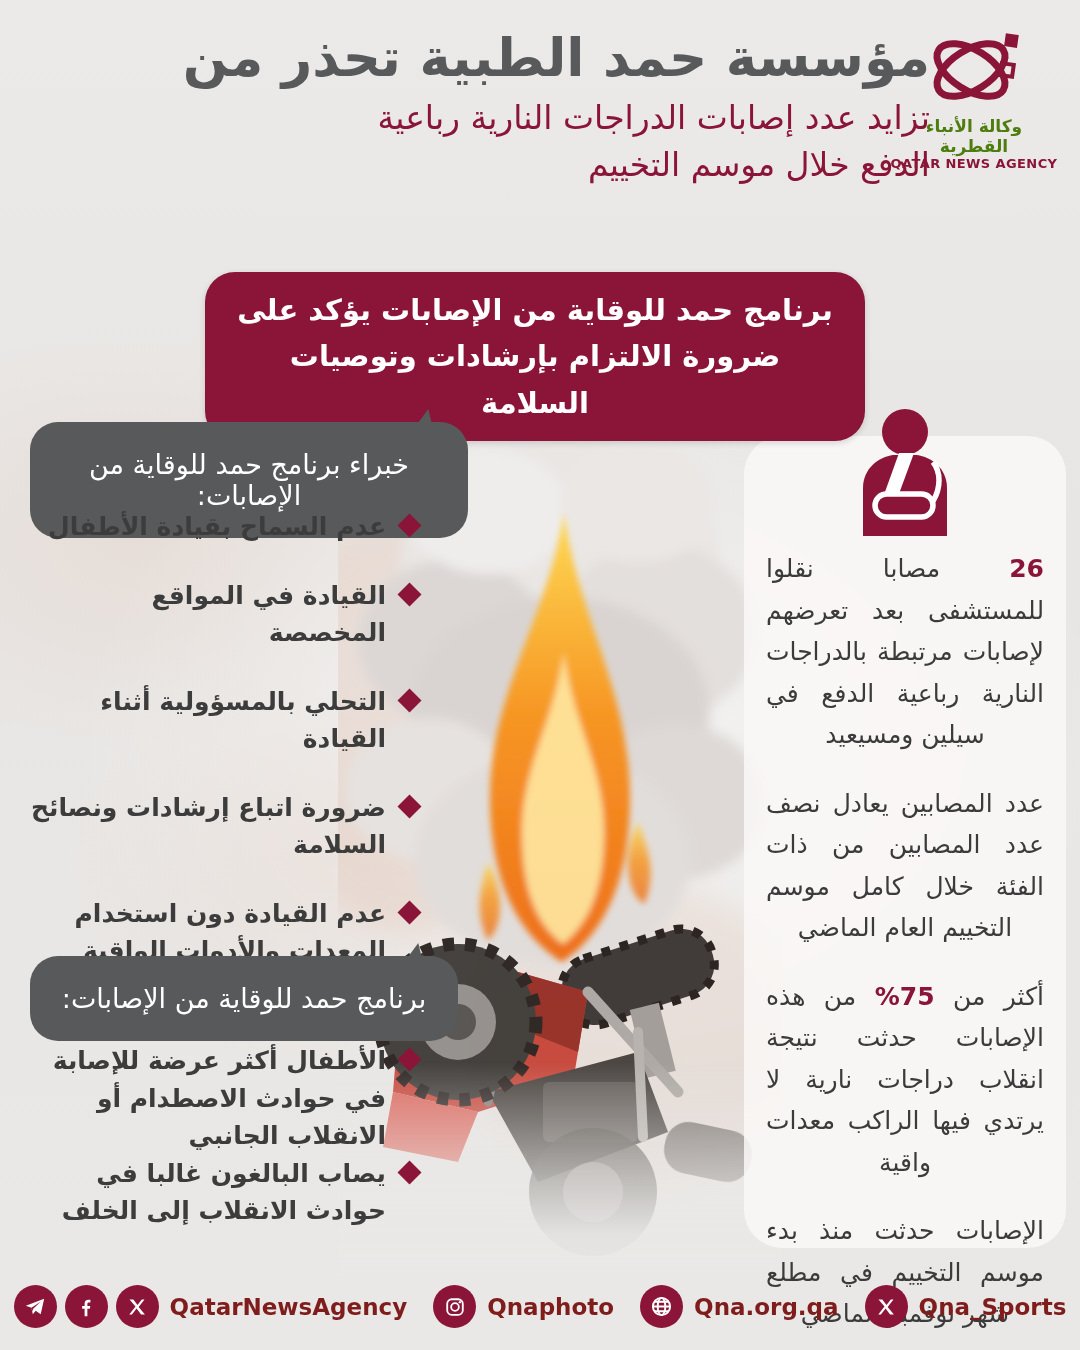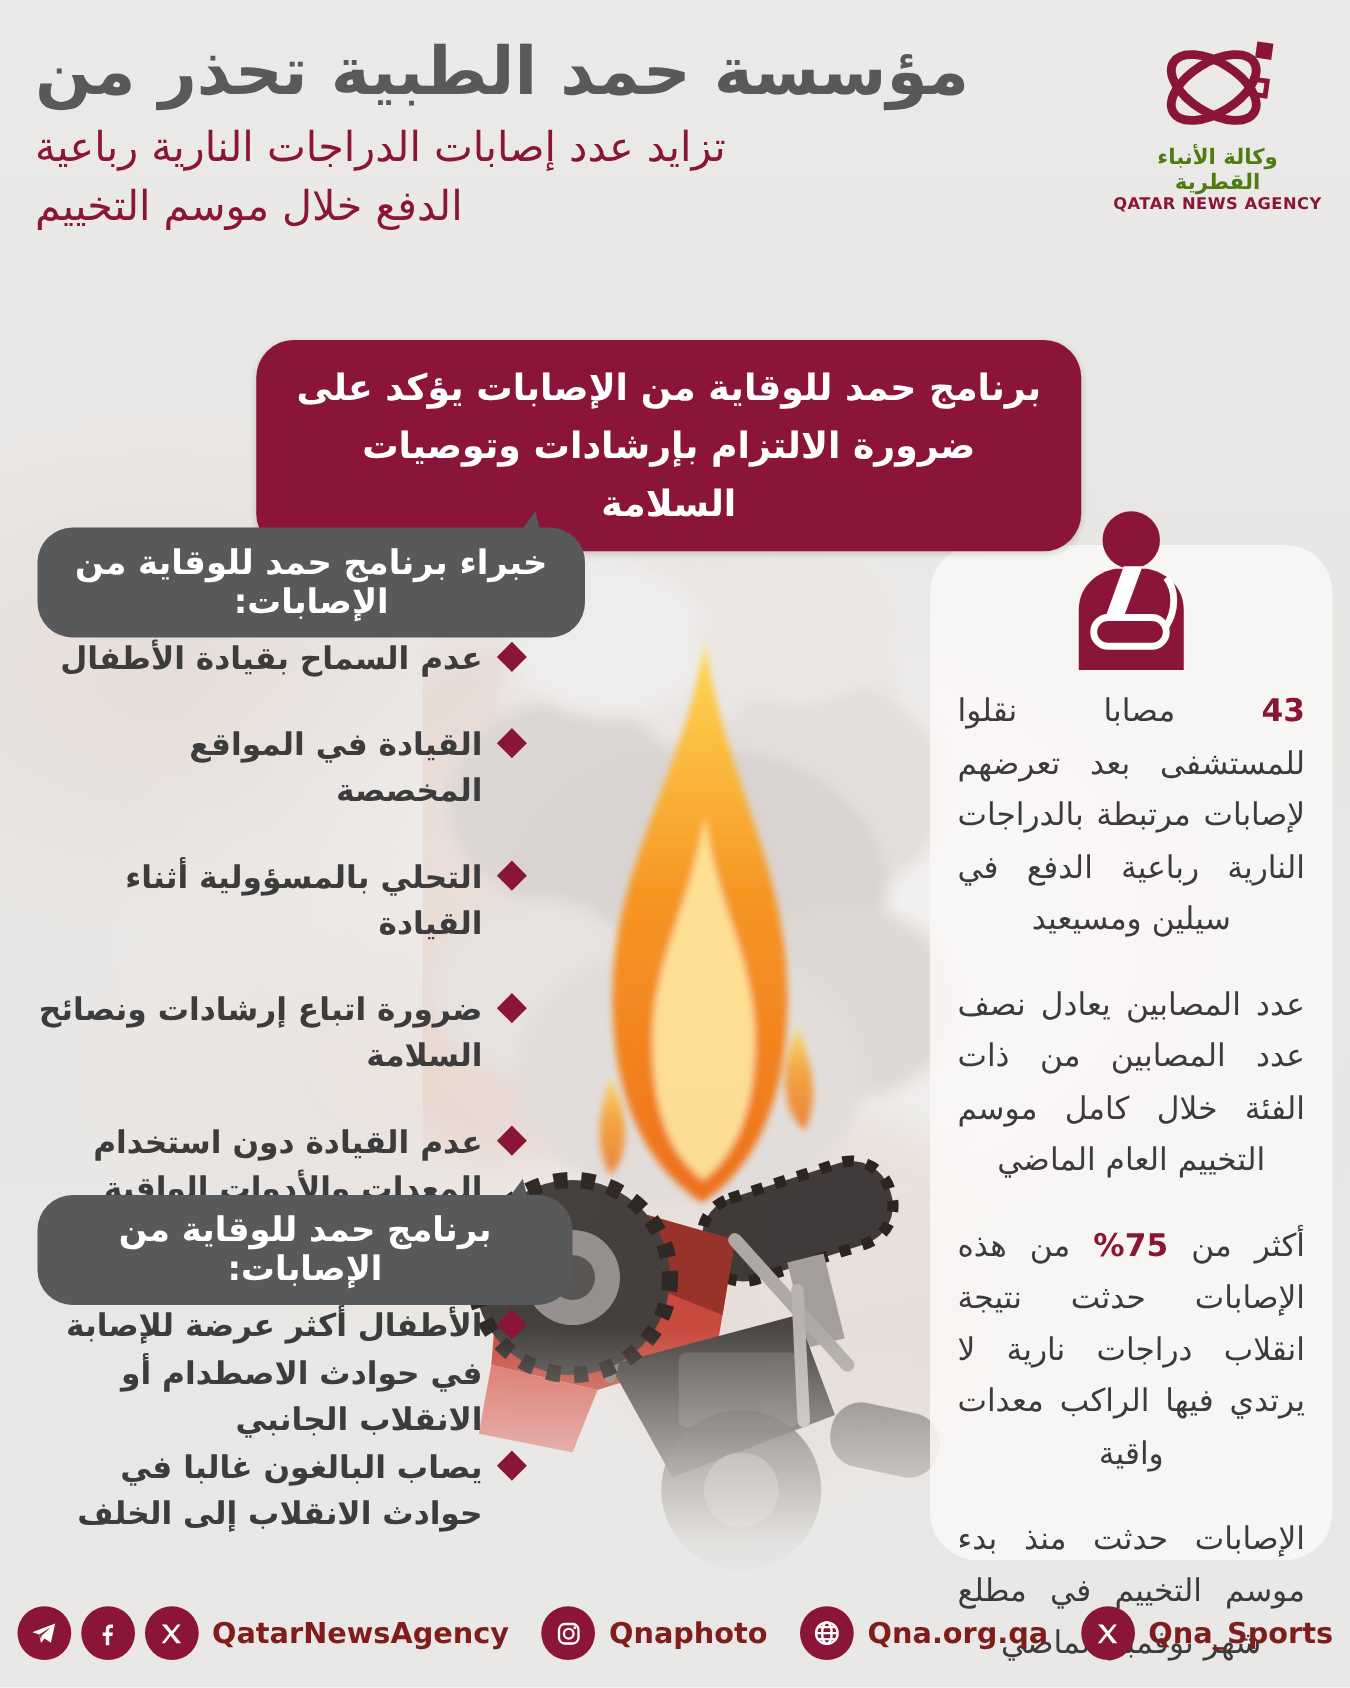--- a/index.html
+++ b/index.html
@@ -15,38 +15,38 @@
     color:#3b3b3b;
   }
 
   
   .logo { position:absolute; top:26px; right:22px; width:168px; text-align:center; z-index:6; }
   .logo svg { display:block; margin:0 auto; }
   .logo-ar { font-size:17px; font-weight:bold; color:#4d7c0f; direction:rtl; margin-top:2px; }
   .logo-en { font-size:13px; font-weight:bold; color:#8A1538; letter-spacing:.4px; }
 
   
-  .headline { position:absolute; top:22px; right:150px; left:28px; text-align:left; direction:rtl; z-index:5; }
+  .headline { position:absolute; top:22px; right:150px; left:56px; text-align:right; direction:rtl; z-index:5; }
   .h-line1 { font-size:53px; font-weight:bold; color:#58595B; line-height:1.35; }
   .h-line2, .h-line3 { font-size:33px; font-weight:normal; color:#8A1538; line-height:1.45; }
 
   
   .banner {
     position:absolute; top:272px; left:205px; width:660px;
     background:#8A1538; border-radius:30px; padding:15px 30px;
     color:#fff; font-size:29px; font-weight:bold; text-align:center;
     direction:rtl; line-height:1.6; z-index:5;
     box-shadow:0 2px 6px rgba(0,0,0,.15);
   }
 
   
   .pill {
     position:absolute; background:#58595B; color:#fff; z-index:5;
     border-radius:28px; text-align:center; direction:rtl;
-    font-size:27px; font-weight:bold; padding:13px 10px;
+    font-size:27px; font-weight:normal; padding:27px 10px;
   }
   .pill::after {
     content:""; position:absolute; top:-13px; right:34px; width:26px; height:24px;
     background:#58595B; clip-path:polygon(10% 100%, 100% 100%, 78% 0);
   }
   .pill1 { top:422px; left:30px; width:438px; }
   .pill2 { top:956px; left:30px; width:428px; }
 
   
   .blist { position:absolute; width:392px; direction:rtl; display:flex; flex-direction:column; z-index:5; }
@@ -229,21 +229,21 @@
   <div class="card-icon">
     <svg width="104" height="130" viewBox="0 0 104 130">
       <circle cx="52" cy="26" r="23" fill="#8A1538"></circle>
       <path d="M10 130 L10 82 C10 62 26 51 40 49 L64 49 C78 51 94 62 94 82 L94 130 Z" fill="#8A1538"></path>
       <polygon points="46,47 61,47 40,104 28,97" fill="#fff"></polygon>
       <rect x="22" y="88" width="58" height="23" rx="11.5" fill="#8A1538" stroke="#fff" stroke-width="5.5"></rect>
       <path d="M80 95 C88 82 88 66 80 56" stroke="#fff" stroke-width="5.5" fill="none"></path>
     </svg>
   </div>
   <div class="card-body">
-    <p><span class="hl">43</span><span> مصابا نقلوا للمستشفى بعد تعرضهم لإصابات مرتبطة بالدراجات النارية رباعية الدفع في سيلين ومسيعيد</span></p>
+    <p><span class="hl">26</span><span> مصابا نقلوا للمستشفى بعد تعرضهم لإصابات مرتبطة بالدراجات النارية رباعية الدفع في سيلين ومسيعيد</span></p>
     <p><span>عدد المصابين يعادل نصف عدد المصابين من ذات الفئة خلال كامل موسم التخييم العام الماضي</span></p>
     <p><span>أكثر من </span><span class="hl">75%</span><span> من هذه الإصابات حدثت نتيجة انقلاب دراجات نارية لا يرتدي فيها الراكب معدات واقية</span></p>
     <p><span>الإصابات حدثت منذ بدء موسم التخييم في مطلع شهر نوفمبر الماضي</span></p>
   </div>
 </div>
 
 <div class="footer">
   <div class="fgroup">
     <div class="circles">
       <span class="soc">

